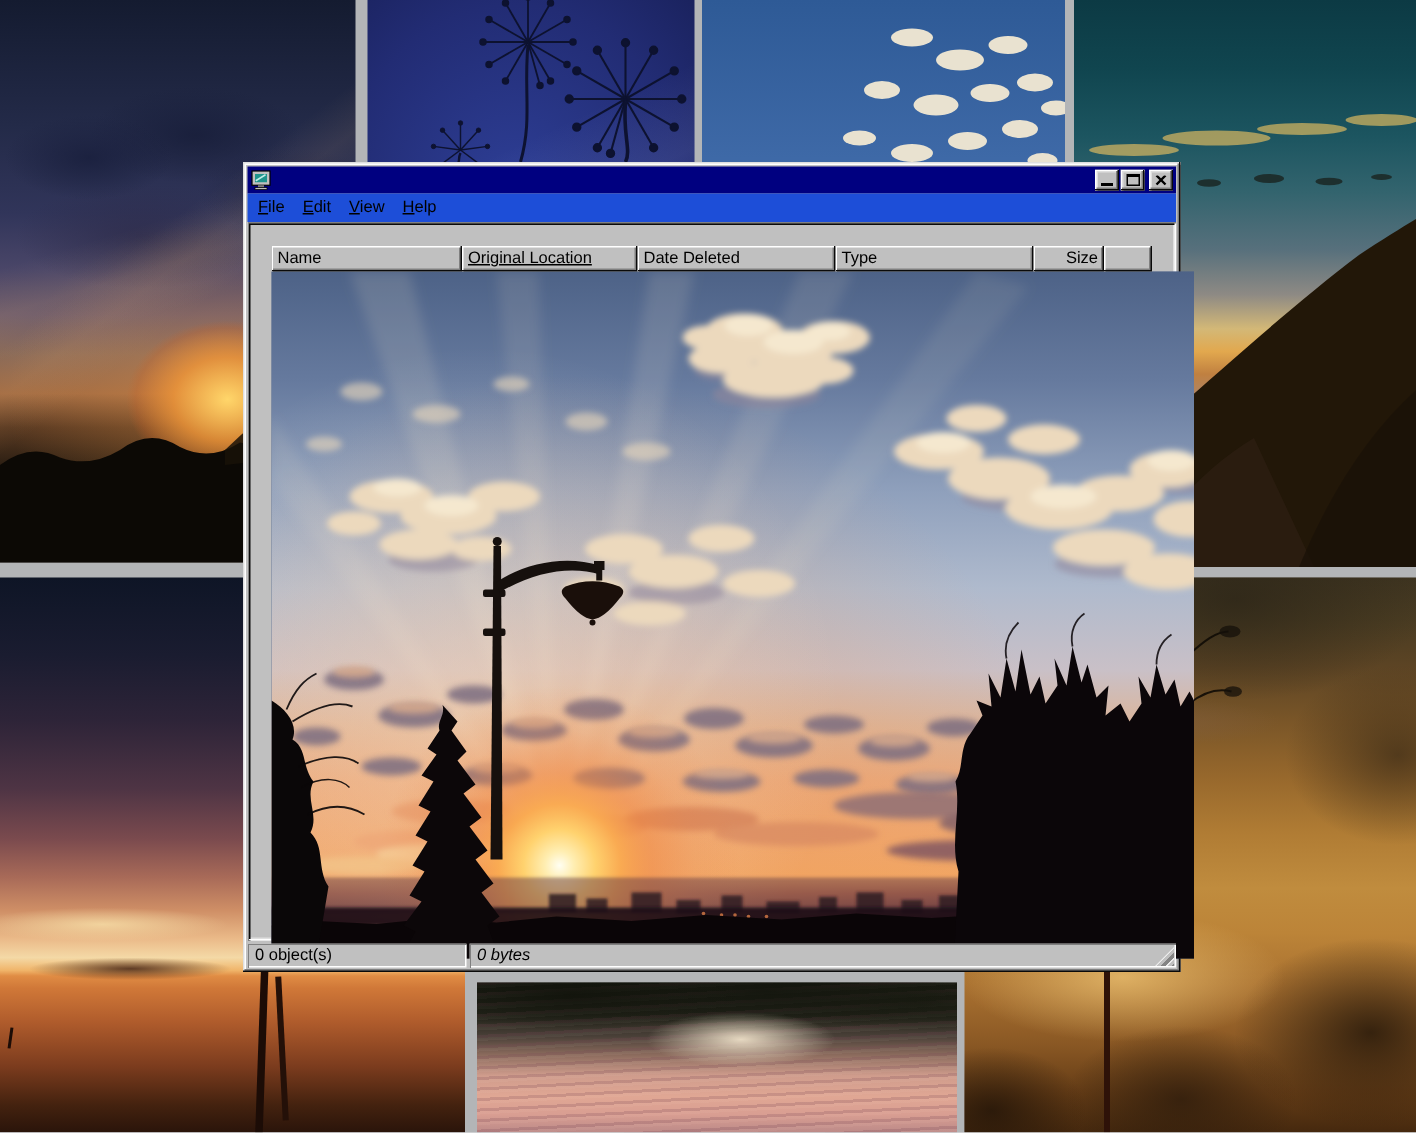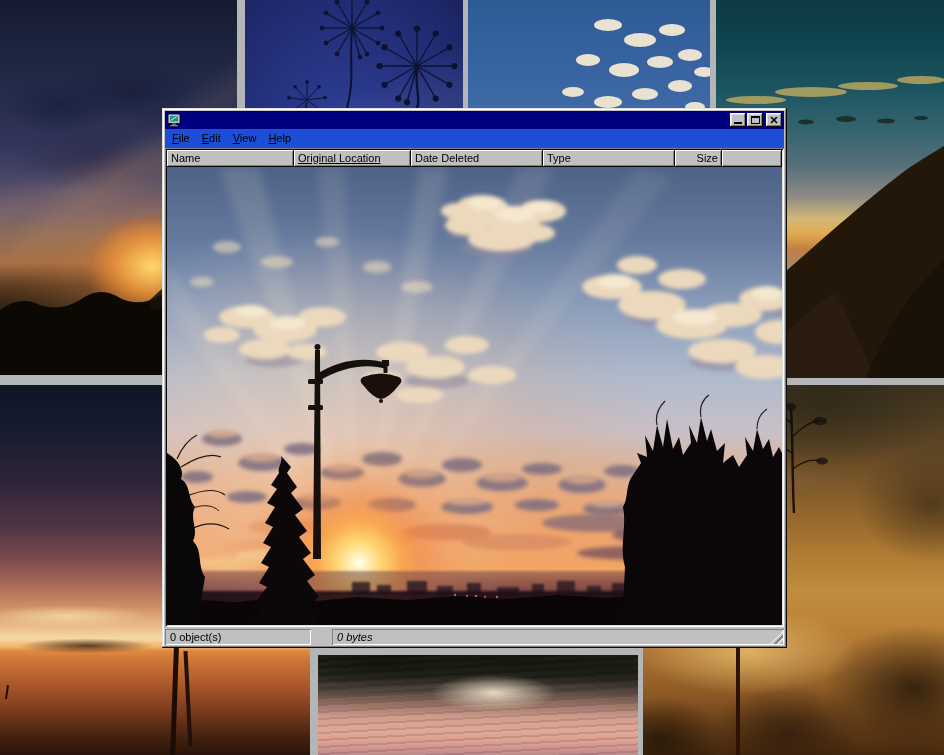--- a/index.html
+++ b/index.html
@@ -75,30 +75,30 @@
   .titlebar .ttext { flex:1; color:#fff; font-size:11px; font-weight:bold; line-height:14px; white-space:nowrap; overflow:hidden; }
   .tb-btn { width:16px; height:14px; background:#c0c0c0; margin-left:1px;
     box-shadow: inset -1px -1px 0 #0a0a0a, inset 1px 1px 0 #fff, inset -2px -2px 0 #808080, inset 2px 2px 0 #dfdfdf;
     display:flex; align-items:center; justify-content:center; }
   .tb-close { margin-left:3px; }
   .g-min { width:8px; height:2px; background:#000; margin-top:6px; }
   .g-max { width:9px; height:8px; border:1px solid #000; border-top-width:2px; }
   .menubar { height:19px; display:flex; align-items:center; padding-left:1px; background:#1d4ed8; }
   .menu-item { display:inline-block; padding:0 6px; font-size:11px; line-height:17px; color:#000; }
   .menu-item::first-letter { text-decoration:underline; }
-  .client { height:479px; background:#c0c0c0; padding:2px;
+  .client { height:479px; background:#c0c0c0; padding:16px;
     box-shadow: inset 1px 1px 0 #808080, inset -1px -1px 0 #fff, inset 2px 2px 0 #0a0a0a, inset -2px -2px 0 #dfdfdf; }
   .hrow { display:flex; height:17px; background:#c0c0c0; }
   .hcell { height:17px; background:#c0c0c0; font-size:11px; line-height:16px; padding-left:4px; color:#000;
     box-shadow: inset -1px -1px 0 #0a0a0a, inset 1px 1px 0 #fff, inset -2px -2px 0 #808080; white-space:nowrap; overflow:hidden; }
   .w-name{width:127px;} .w-loc{width:117px;text-decoration:underline;} .w-date{width:132px;} .w-type{width:132px;}
   .w-size{width:47px; text-align:right; padding-right:4px; padding-left:0;}
   .hfill{flex:1;}
   .scene { display:block; width:615px; height:458px; background:#4d6287; }
-  .statusbar { height:18px; padding-top:2px; display:flex;gap:19px; }
+  .statusbar { height:18px; padding-top:2px; display:flex; }
   .spanel { height:16px; background:#c0c0c0; box-shadow: inset 1px 1px 0 #808080, inset -1px -1px 0 #fff;
     font-size:11px; line-height:16px; padding-left:5px; color:#000; white-space:nowrap; }
   .sp1 { width:146px; margin-right:2px; }
   .sp2 { flex:1; position:relative;font-style:italic; }
   .grip { position:absolute; right:1px; bottom:1px; width:13px; height:13px;
     background: repeating-linear-gradient(135deg, rgba(0,0,0,0) 0 2px, #848484 2px 4px, #ececec 4px 5px);
     clip-path: polygon(100% 0, 100% 100%, 0 100%); }
 </style>
 </head>
 <body>

